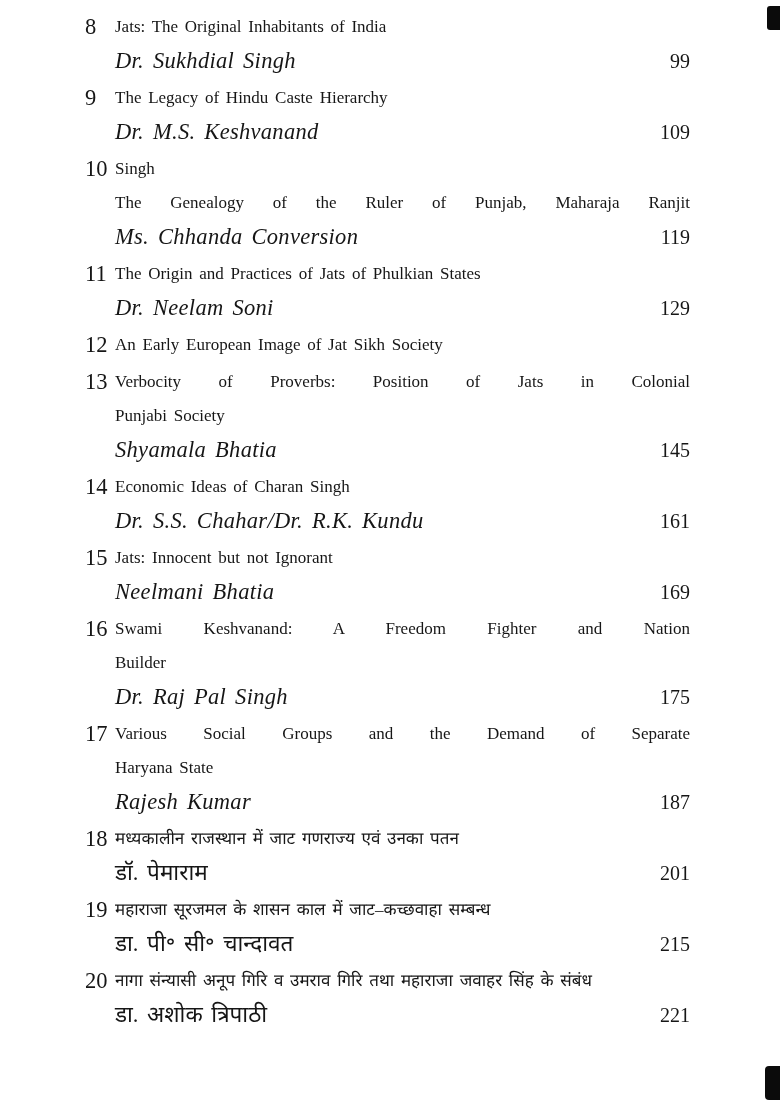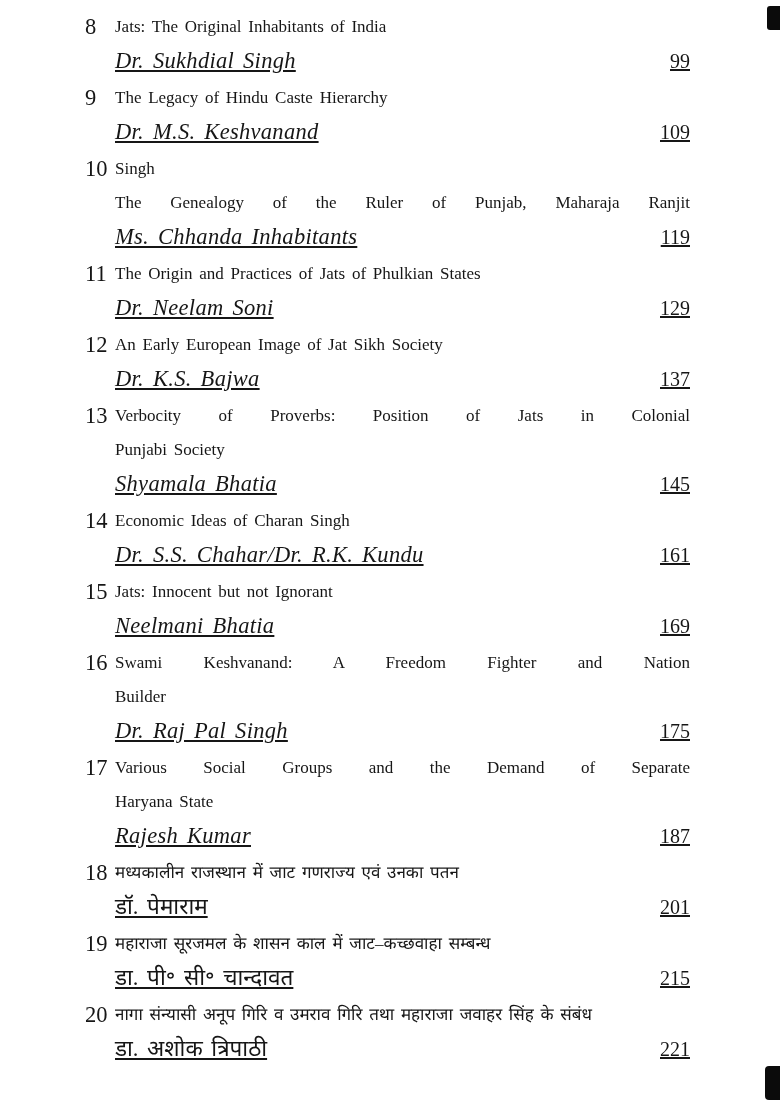--- a/index.html
+++ b/index.html
@@ -33,21 +33,20 @@
   }
   .tline { display: block; }
   .tline.just { text-align: justify; text-align-last: justify; }
   .author-row {
     display: flex;
     justify-content: space-between;
     align-items: flex-end;
     padding-left: 30px;
     font-size: 22.5px;
     line-height: 34px;
-    text-decoration: underline;
   }
   .author {
     font-style: italic;
     letter-spacing: 0.3px;
     word-spacing: 3px;
   }
   .author.dev { font-style: normal; letter-spacing: 0; }
   .pageno { font-size: 20px; }
   .artifact { position: absolute; background: #0b0b0b; }
   #art-top    { right: 0; top: 6px;    width: 13px; height: 24px; border-radius: 3px 0 0 3px; }
@@ -84,21 +83,21 @@
       </div>
       <div class="entry">
         <div class="title-block">
           <span class="num">10</span>
           <span class="titles">
             <span class="tline">Singh</span>
             <span class="tline just">The Genealogy of the Ruler of Punjab, Maharaja Ranjit</span>
           </span>
         </div>
         <div class="author-row">
-          <span class="author">Ms. Chhanda Inhabitants</span>
+          <span class="author">Ms. Chhanda Conversion</span>
           <span class="pageno">119</span>
         </div>
       </div>
       <div class="entry">
         <div class="title-block">
           <span class="num">11</span>
           <span class="titles">
             <span class="tline">The Origin and Practices of Jats of Phulkian States</span>
           </span>
         </div>
@@ -106,24 +105,20 @@
           <span class="author">Dr. Neelam Soni</span>
           <span class="pageno">129</span>
         </div>
       </div>
       <div class="entry">
         <div class="title-block">
           <span class="num">12</span>
           <span class="titles">
             <span class="tline">An Early European Image of Jat Sikh Society</span>
           </span>
-        </div>
-        <div class="author-row">
-          <span class="author">Dr. K.S. Bajwa</span>
-          <span class="pageno">137</span>
         </div>
       </div>
       <div class="entry">
         <div class="title-block">
           <span class="num">13</span>
           <span class="titles">
             <span class="tline just">Verbocity of Proverbs: Position of Jats in Colonial</span>
             <span class="tline">Punjabi Society</span>
           </span>
         </div>

